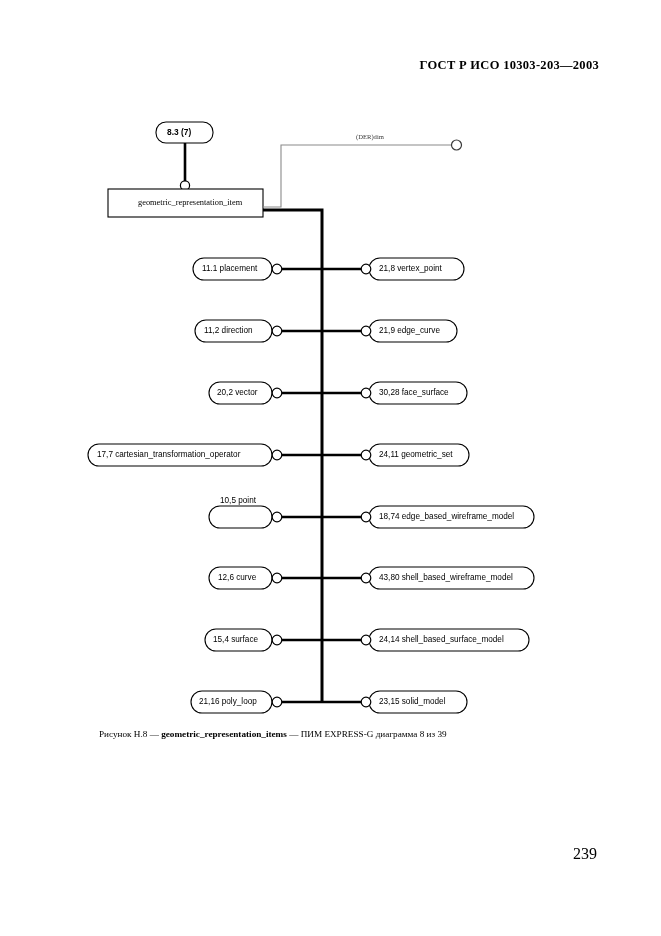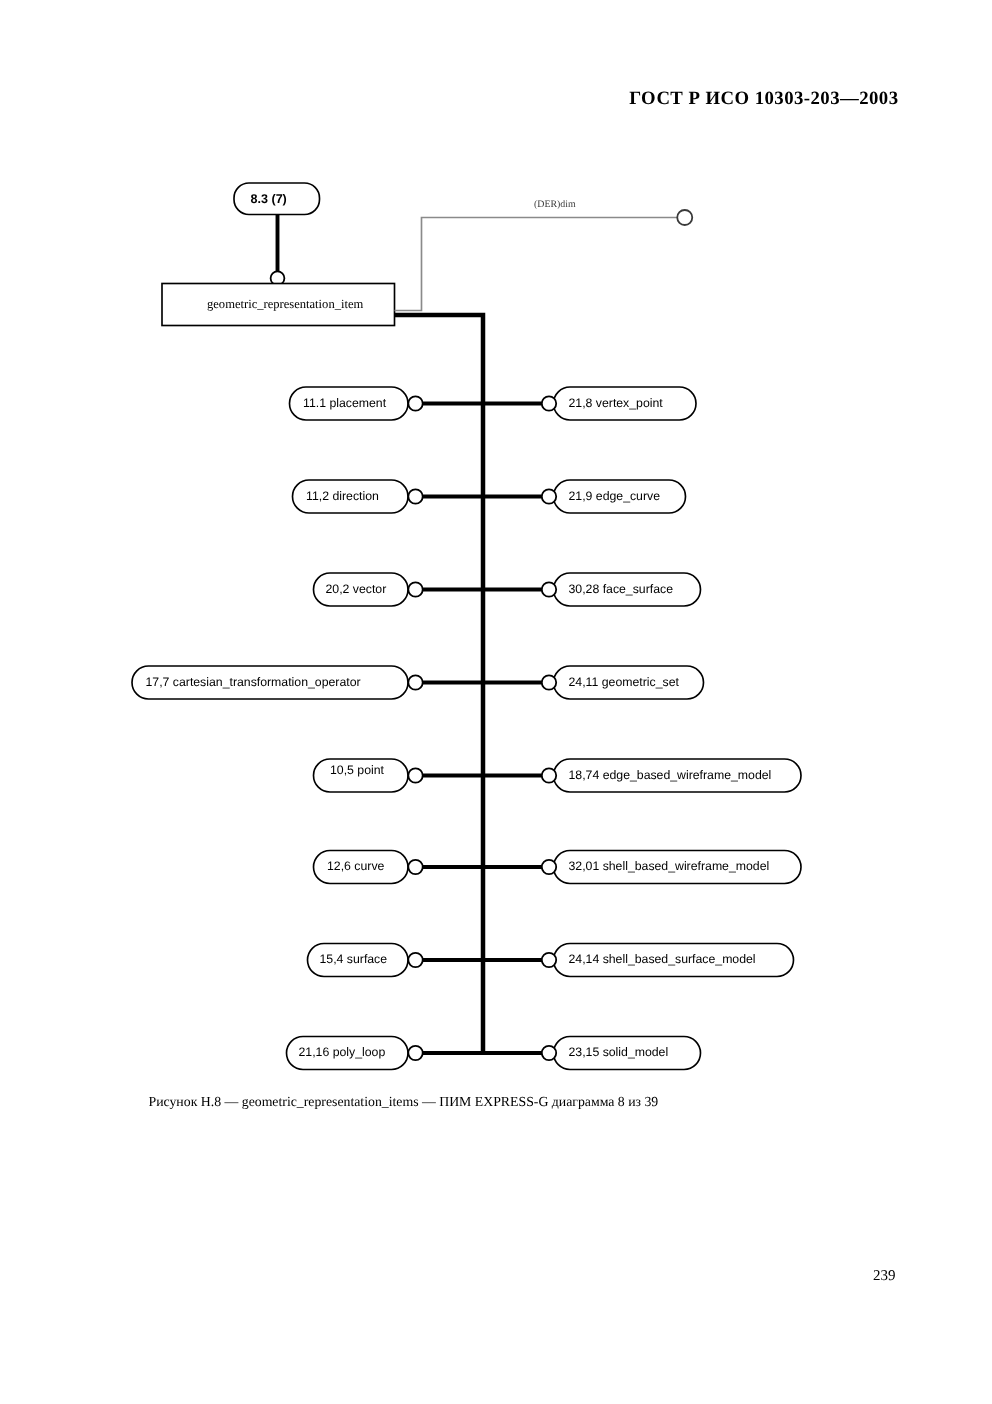--- a/index.html
+++ b/index.html
@@ -72,29 +72,29 @@
   .figure-caption {
     position: absolute;
     left: 99px;
     top: 729px;
     font-family: "Liberation Serif", serif;
     font-size: 9.2px;
     white-space: nowrap;
     line-height: 1.2;
   }
   .figure-caption b {
-    font-weight: normal;
+    font-weight: bold;
   }
   
   .page-number {
     position: absolute;
     right: 60px;
     top: 845px;
     font-family: "Liberation Serif", serif;
-    font-size: 10px;
+    font-size: 16px;
   }
 </style>
 </head>
 <body>
 
 <div id="page">
 
   <div class="doc-header">ГОСТ Р ИСО 10303-203—2003</div>
 
   <div id="diagram">
@@ -177,31 +177,31 @@
     <div class="node-label" style="left:167px; top:128px; font-weight:bold; font-size:8.4px;">8.3 (7)</div>
 
     <div class="box-label" style="left:120px; top:199px;margin-left:18px;">geometric_representation_item</div>
 
     <div class="edge-label" style="left:356px; top:134px;">(DER)dim</div>
 
     <div class="node-label" style="left:202px; top:265px;">11.1 placement</div>
     <div class="node-label" style="left:204px; top:327px;">11,2 direction</div>
     <div class="node-label" style="left:217px; top:389px;">20,2 vector</div>
     <div class="node-label" style="left:97px;  top:451px;">17,7 cartesian_transformation_operator</div>
-    <div class="node-label" style="left:220px; top:510px;">10,5 point</div>
+    <div class="node-label" style="left:220px; top:497px;">10,5 point</div>
     <div class="node-label" style="left:218px; top:574px;">12,6 curve</div>
     <div class="node-label" style="left:213px; top:636px;">15,4 surface</div>
     <div class="node-label" style="left:199px; top:698px;">21,16 poly_loop</div>
 
     <div class="node-label" style="left:379px; top:265px;">21,8 vertex_point</div>
     <div class="node-label" style="left:379px; top:327px;">21,9 edge_curve</div>
     <div class="node-label" style="left:379px; top:389px;">30,28 face_surface</div>
     <div class="node-label" style="left:379px; top:451px;">24,11 geometric_set</div>
     <div class="node-label" style="left:379px; top:513px;">18,74 edge_based_wireframe_model</div>
-    <div class="node-label" style="left:379px; top:574px;">32,01 shell_based_wireframe_model</div>
+    <div class="node-label" style="left:379px; top:574px;">43,80 shell_based_wireframe_model</div>
     <div class="node-label" style="left:379px; top:636px;">24,14 shell_based_surface_model</div>
     <div class="node-label" style="left:379px; top:698px;">23,15 solid_model</div>
   </div>
 
   <div class="figure-caption">
     <span>Рисунок Н.8 — </span><b>geometric_representation_items</b><span> — ПИМ EXPRESS-G диаграмма 8 из 39</span>
   </div>
 
   <div class="page-number">239</div>
 

